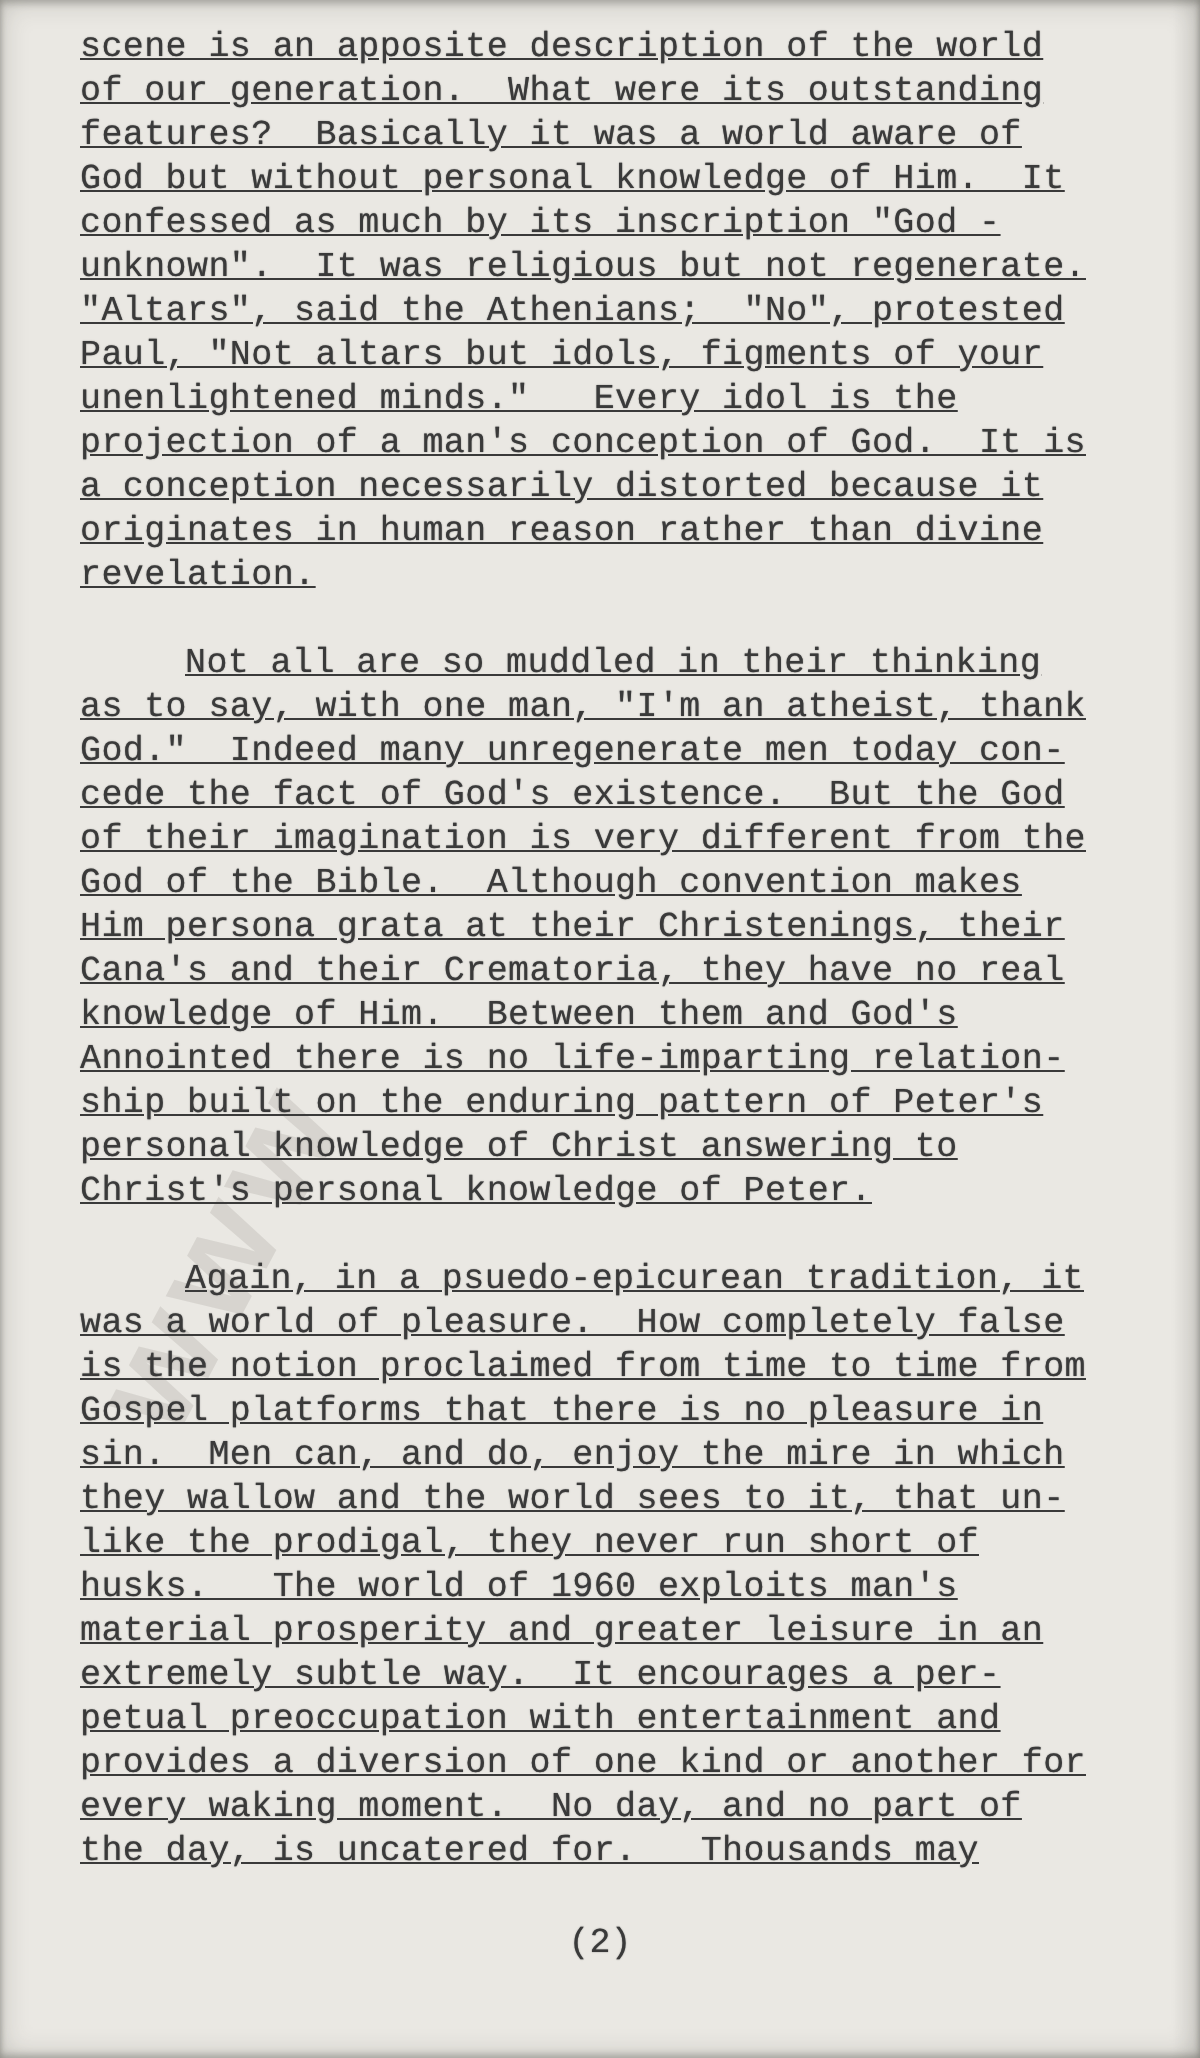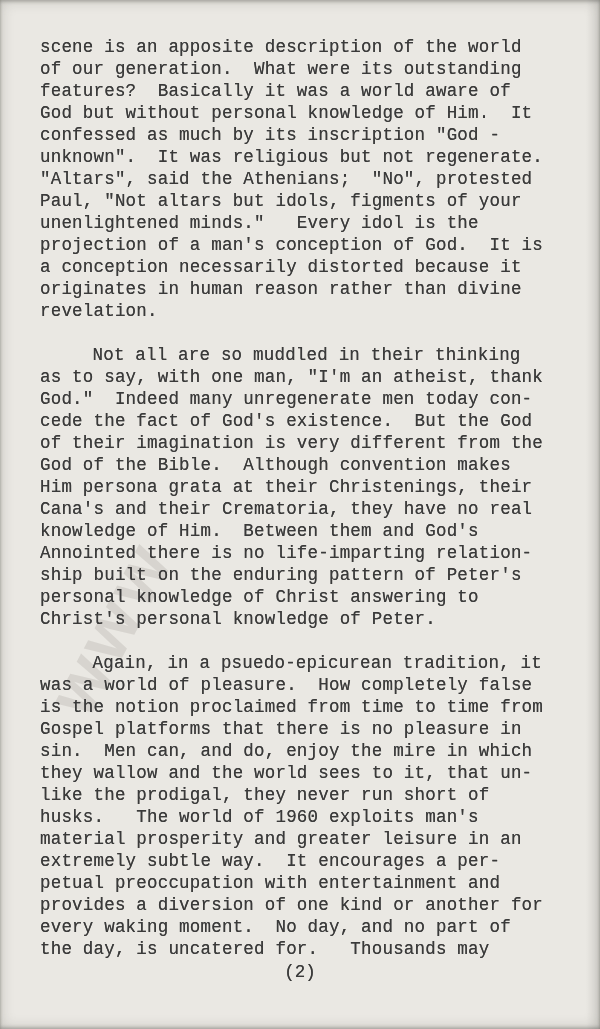--- a/index.html
+++ b/index.html
@@ -22,27 +22,28 @@
     content: "";
     position: absolute;
     top: 0; right: 0;
     width: 14px; height: 100%;
     background: linear-gradient(to right, rgba(0,0,0,0), rgba(0,0,0,0.07));
     pointer-events: none;
   }
   .text-block {
     position: absolute;
     left: 40px;
-    top: 36px;
+    top: 13px;
     width: 540px;
     color: #3a3a3a;
     font-size: 17.5px;
     line-height: 22px;
     letter-spacing: 0.2px;
     text-shadow: 0 0 0.6px rgba(58,58,58,0.8);
+    text-decoration: underline;
   }
   .para {
     margin: 0 0 22px 0;
     white-space: pre-wrap;
   }
   .para.indent {
     text-indent: 5ch;
   }
   .page-number {
     position: absolute;

